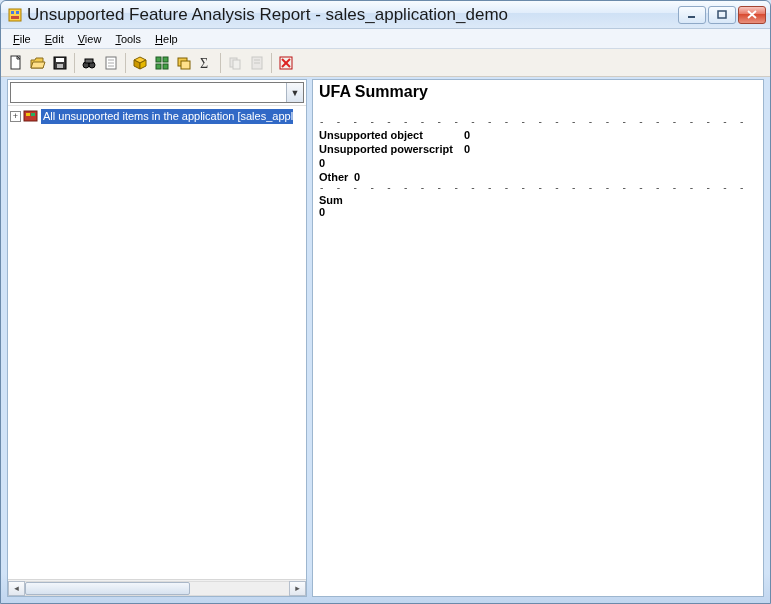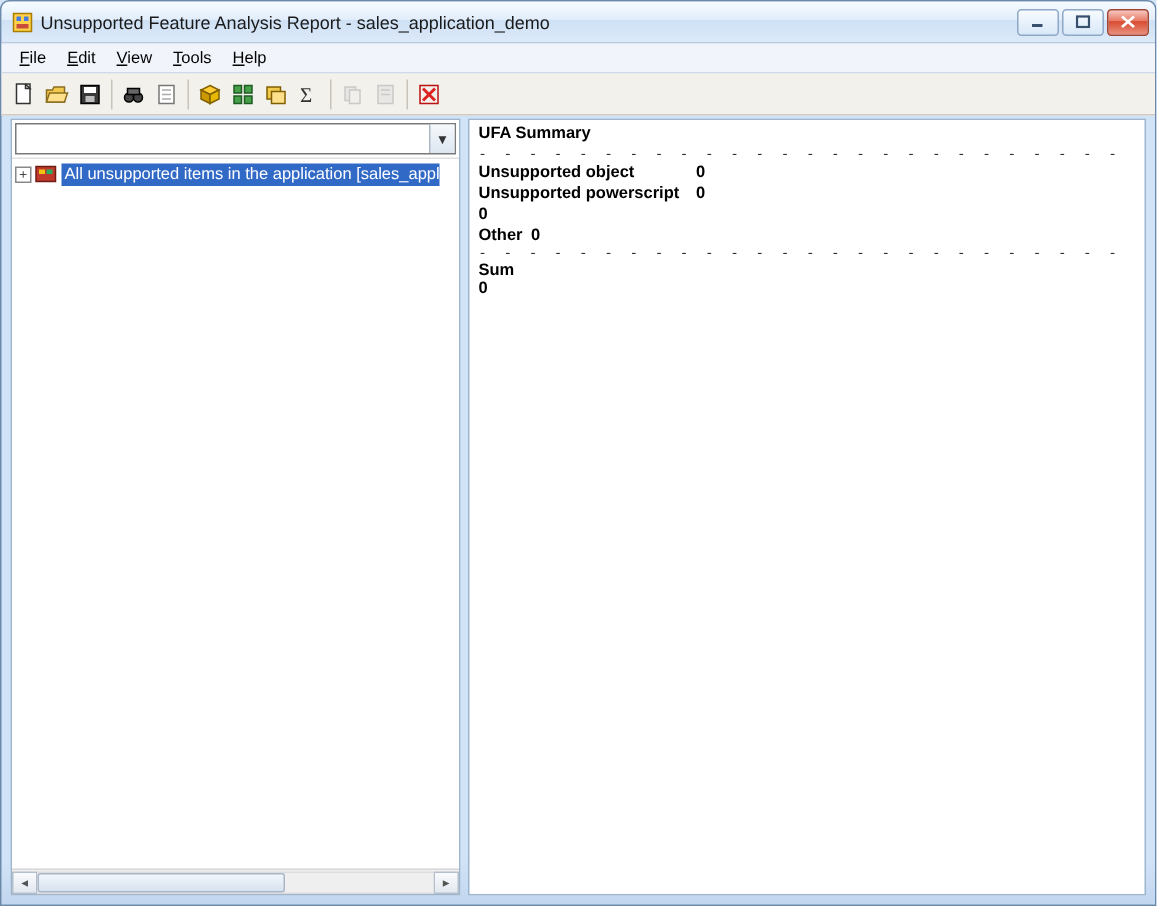--- a/index.html
+++ b/index.html
@@ -31,21 +31,21 @@
   }
   .app-icon {
     width: 16px; height: 16px;
     margin-right: 4px;
     display: inline-flex; align-items: center; justify-content: center;
     font-size: 12px;
   }
   .title-text {
     flex: 1;
     color: #1a1a1a;
-    font-size: 12px;
+    font-size: 17px;
     overflow: hidden;
     white-space: nowrap;
   }
   .winbtns { display: flex; gap: 2px; }
   .winbtn {
     width: 28px; height: 18px;
     border: 1px solid #8fa9c7;
     border-radius: 3px;
     display: flex; align-items: center; justify-content: center;
     font-size: 10px;
@@ -179,22 +179,22 @@
   .splitter { width: 5px; cursor: col-resize; }
   .right-pane {
     flex: 1;
     background: #fff;
     border: 1px solid #9db6cf;
     padding: 3px 6px;
     overflow: hidden;
   }
   .summary-title {
     font-weight: bold;
-    font-size: 11px;
-    margin-bottom: 3px;
+    font-size: 16px;
+    margin-bottom: 17px;
   }
   .dash { font-family: "Courier New", monospace; letter-spacing: 3px; color:#222; white-space:nowrap; overflow:hidden; font-size:9px;}
   .sum-row {
     display: flex;
     line-height: 14px;
     font-weight: bold;
   }
   .sum-label { width: 145px; }
   .sum-val { }
   .sum-row.other .sum-label { width: 35px; }

